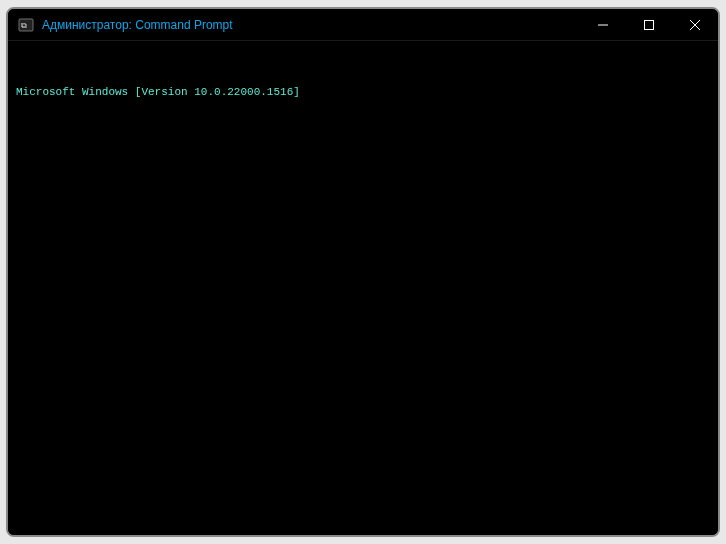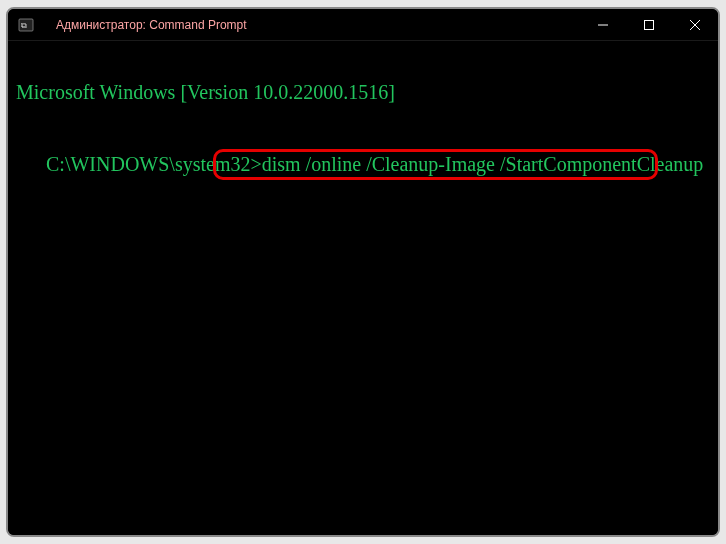--- a/index.html
+++ b/index.html
@@ -52,24 +52,23 @@
       height: 16px;
       display: flex;
       align-items: center;
       justify-content: center;
     }
     .titlebar-icon svg {
       width: 16px;
       height: 16px;
     }
     .titlebar-title {
-      color: #fca5a5;
+      color: #0ea5e9;
       font-size: 12px;
       white-space: nowrap;
-      margin-left: 14px;
     }
     .titlebar-controls {
       display: flex;
       height: 100%;
     }
     .ctrl {
       width: 46px;
       height: 100%;
       display: flex;
       align-items: center;
@@ -80,24 +79,24 @@
       width: 10px;
       height: 10px;
       stroke: #fff;
       stroke-width: 1;
       fill: none;
     }
     .terminal {
       flex: 1;
       background: #000;
       padding: 6px 8px 8px 8px;
-      font-family: Liberation Serif, serif;
-      font-size: 20px;
+      font-family: Liberation Mono, monospace;
+      font-size: 11px;
       line-height: 18px;
-      color: #22c55e;
+      color: #5eead4;
       position: relative;
       white-space: pre;
       overflow: hidden;
     }
     .term-line {
       white-space: pre;
     }
     .prompt-wrap {
       position: relative;
       display: inline-block;
@@ -145,17 +144,16 @@
               <line x1="0" y1="0" x2="10" y2="10"></line>
               <line x1="10" y1="0" x2="0" y2="10"></line>
             </svg>
         </div>
       </div>
     </div>
 
     <div class="terminal">
       <div class="term-line">Microsoft Windows [Version 10.0.22000.1516]</div>
       <div class="term-line"></div>
-      <div class="term-line prompt-wrap"><span>C:\WINDOWS\system32&gt;</span><span>dism /online /Cleanup-Image /StartComponentCleanup</span><div class="highlight-box"></div></div>
     </div>
 
   </div>
 </div>
 
 </body></html>

